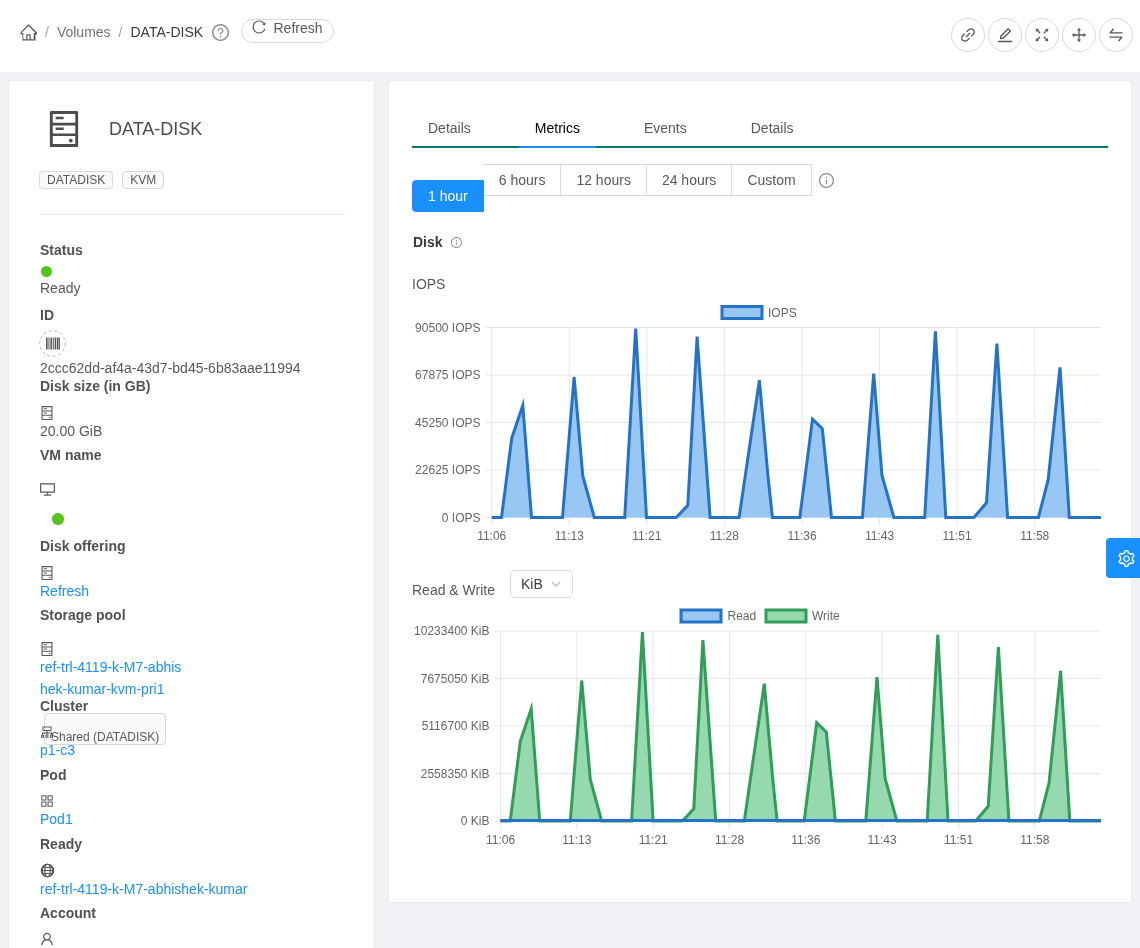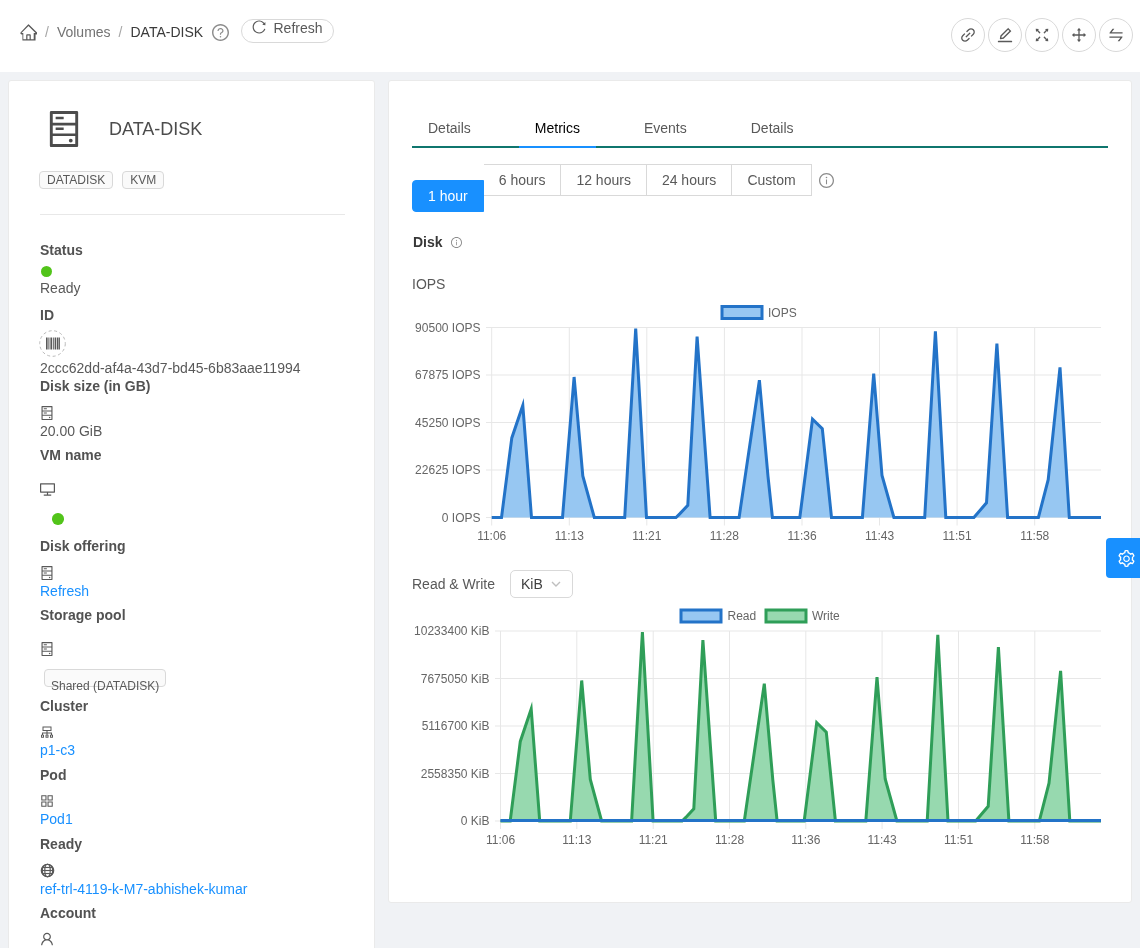--- a/index.html
+++ b/index.html
@@ -44,21 +44,21 @@
   border-left-width:0; }
 .btn:first-child { border-left-width:1px; border-radius:4px 0 0 4px; }
 .btn:last-child { border-radius:0 4px 4px 0; }
 .btn.active { background:#1890ff; border-color:#1890ff; color:#fff;margin-top:16px; }
 .binfo { margin:9px 0 0 7px; }
 .h-disk { position:absolute; left:413px; top:234px; font-size:14px; font-weight:bold; color:#383838;
   display:flex; align-items:center; }
 .h-disk svg { margin-left:8px; }
 .sub { position:absolute; left:412px; font-size:14px; color:#595959; }
 .charts { position:absolute; left:388px; top:80px; }
-.rwrow { position:absolute; left:412px; top:570px; display:flex; align-items:center;
+.rwrow { position:absolute; left:412px; top:570px; display:flex; align-items:flex-end;
   font-size:14px; color:#595959; }
 .sel { margin-left:15px; width:63px; height:28px; border:1px solid #d9d9d9; border-radius:5px;
   background:#fff; display:flex; align-items:center; padding:0 10px; color:#404040; }
 .sel svg { margin-left:8px; }
 .gear { position:absolute; left:1106px; top:538px; width:40px; height:40px; background:#1890ff;
   border-radius:4px; display:flex; align-items:center; justify-content:center; }
 </style></head>
 <body>
 <div class="hdr">
   <div class="crumb">
@@ -169,21 +169,22 @@
         </span>
         <a class="lnk">Refresh</a>
       </div>
       <div class="lbl" style="top:606px">Storage pool</div>
       <div class="val" style="top:630px">
         <span class="ric" style="margin-top:11px">
           <svg viewBox="64 64 896 896" width="14" height="14" fill="#595959" style="">
             <path d="M832 64H192c-17.7 0-32 14.3-32 32v832c0 17.7 14.3 32 32 32h640c17.7 0 32-14.3 32-32V96c0-17.7-14.3-32-32-32zm-40 824H232V687h560v201zm0-265H232V423h560v200zm0-264H232V136h560v223zM496 208H312c-4.4 0-8 3.6-8 8v48c0 4.4 3.6 8 8 8h184c4.4 0 8-3.6 8-8v-48c0-4.4-3.6-8-8-8zm0 264H312c-4.4 0-8 3.6-8 8v48c0 4.4 3.6 8 8 8h184c4.4 0 8-3.6 8-8v-48c0-4.4-3.6-8-8-8zm136 328a48 48 0 1096 0 48 48 0 10-96 0z"></path>
           </svg>
         </span>
-        <span class="tag" style="margin:13px 0 11px 4px;padding:8px 6px">Shared (DATADISK)</span>
+        <div class="brk" style="width:144px"><a class="lnk">ref-trl-4119-k-M7-abhishek-kumar-kvm-pri1</a></div>
+        <span class="tag" style="margin:13px 0 11px 4px;padding:15px 6px">Shared (DATADISK)</span>
       </div>
       <div class="lbl" style="top:697px">Cluster</div>
       <div class="val" style="top:720px">
         <span class="ric">
           <svg viewBox="64 64 896 896" width="14" height="14" fill="#595959" style="">
             <path d="M888 680h-54V540H546v-92h238c8.8 0 16-7.2 16-16V168c0-8.8-7.2-16-16-16H240c-8.8 0-16 7.2-16 16v264c0 8.8 7.2 16 16 16h238v92H190v140h-54c-4.4 0-8 3.6-8 8v176c0 4.4 3.6 8 8 8h176c4.4 0 8-3.6 8-8V688c0-4.4-3.6-8-8-8h-54v-72h220v72h-54c-4.4 0-8 3.6-8 8v176c0 4.4 3.6 8 8 8h176c4.4 0 8-3.6 8-8V688c0-4.4-3.6-8-8-8h-54v-72h220v72h-54c-4.4 0-8 3.6-8 8v176c0 4.4 3.6 8 8 8h176c4.4 0 8-3.6 8-8V688c0-4.4-3.6-8-8-8zM256 805.3c0 1.5-1.2 2.7-2.7 2.7h-58.7c-1.5 0-2.7-1.2-2.7-2.7v-58.7c0-1.5 1.2-2.7 2.7-2.7h58.7c1.5 0 2.7 1.2 2.7 2.7v58.7zm288 0c0 1.5-1.2 2.7-2.7 2.7h-58.7c-1.5 0-2.7-1.2-2.7-2.7v-58.7c0-1.5 1.2-2.7 2.7-2.7h58.7c1.5 0 2.7 1.2 2.7 2.7v58.7zm288 0c0 1.5-1.2 2.7-2.7 2.7h-58.7c-1.5 0-2.7-1.2-2.7-2.7v-58.7c0-1.5 1.2-2.7 2.7-2.7h58.7c1.5 0 2.7 1.2 2.7 2.7v58.7zM288 384V224h448v160H288z"></path>
           </svg>
         </span>
         <a class="lnk">p1-c3</a>
       </div>

